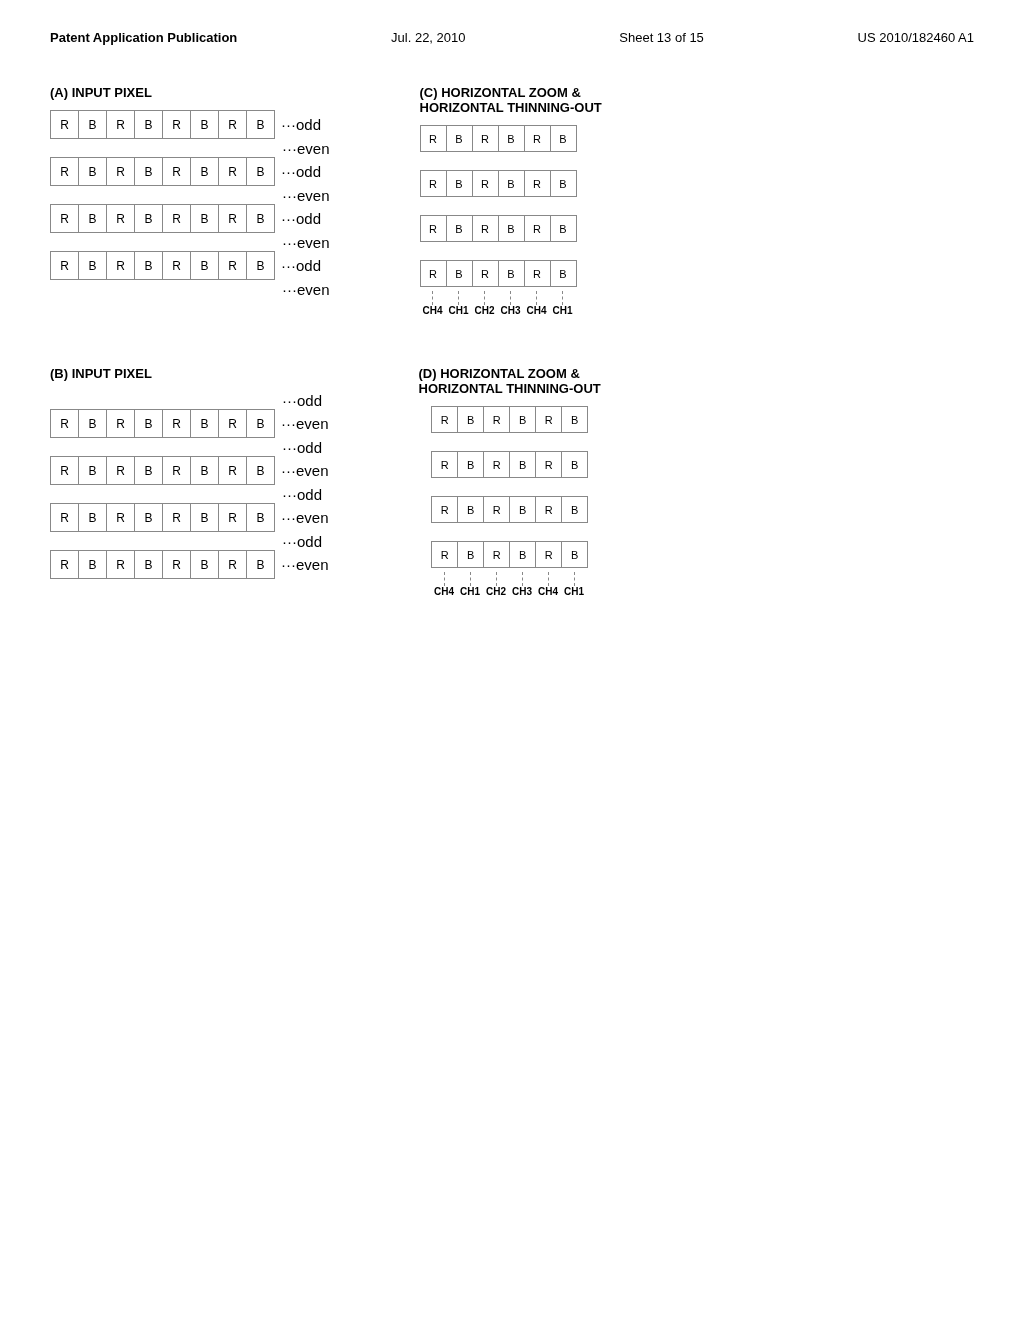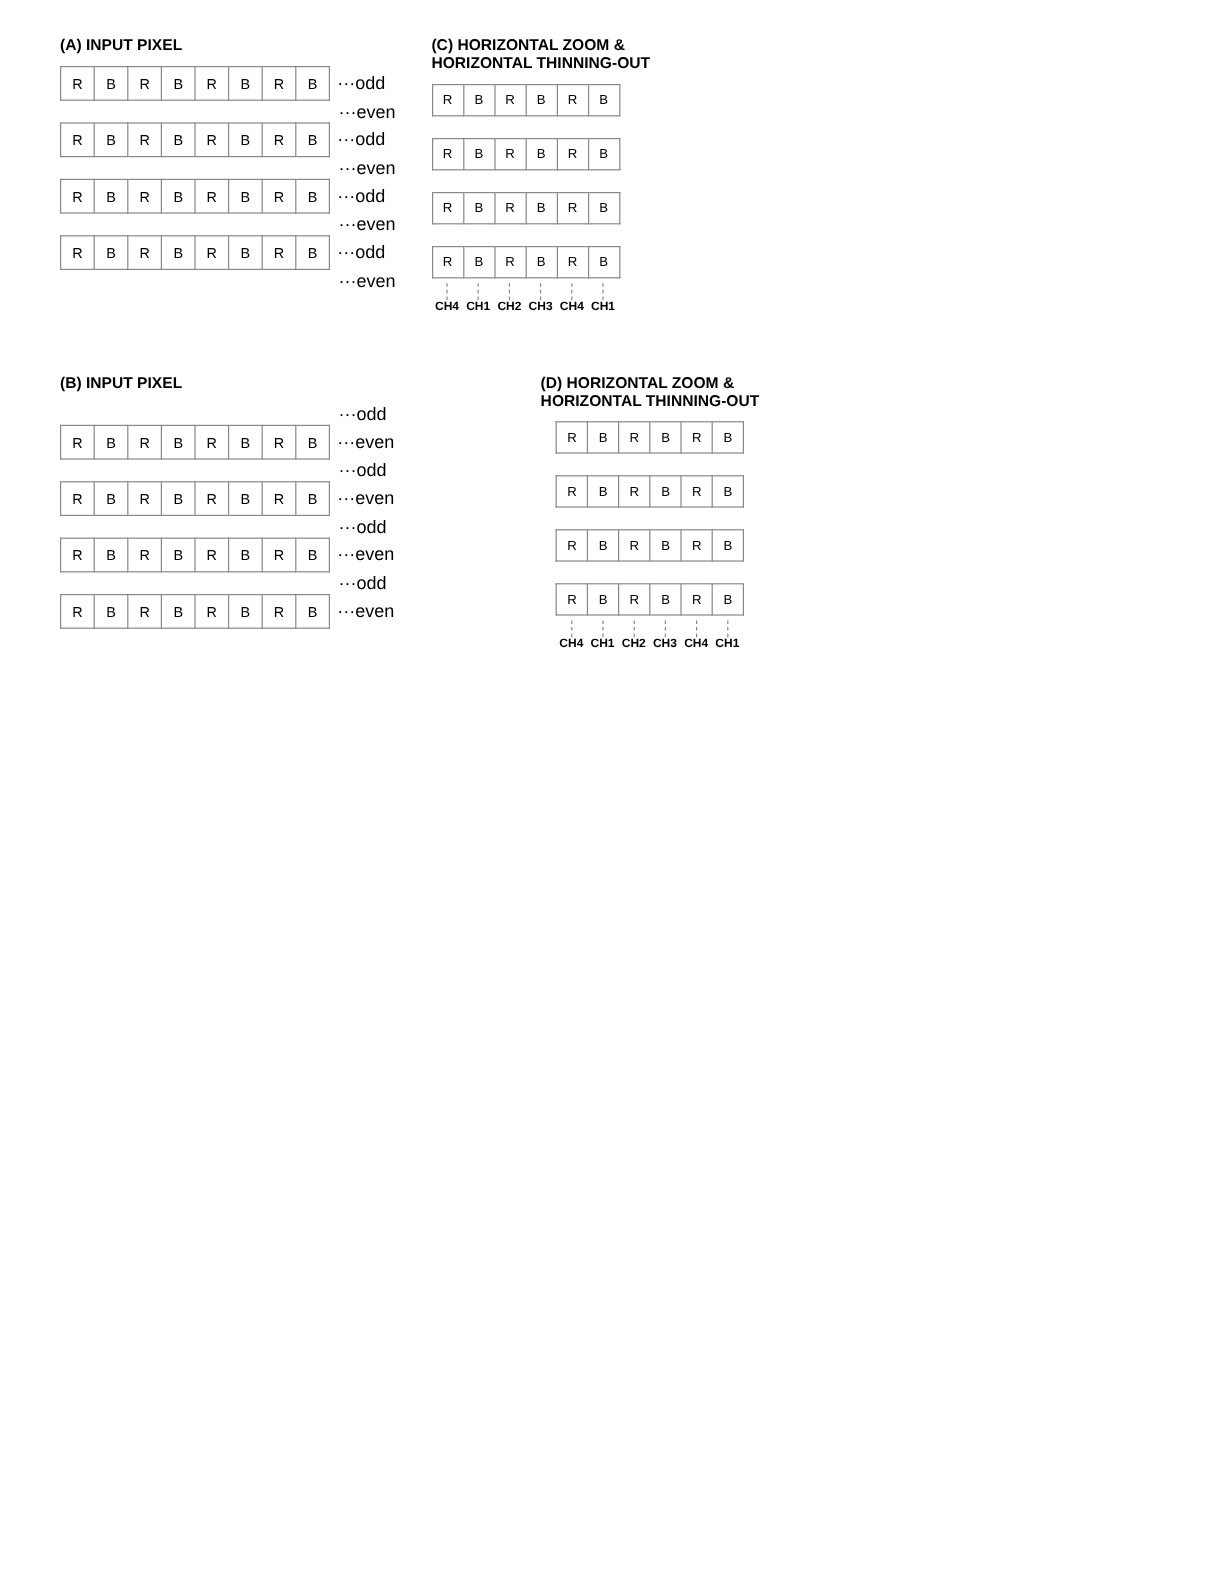--- a/index.html
+++ b/index.html
@@ -27,20 +27,21 @@
     .header-center { }
     .header-right { }
     .fig-title {
       font-size: 22px;
       font-weight: bold;
       margin-bottom: 30px;
       margin-left: 20px;
     }
     .diagrams-row {
       display: flex;
+      gap: 60px;
       margin-bottom: 50px;
       align-items: flex-start;
     }
     .diagram-section {
       display: flex;
       flex-direction: column;
     }
     .section-label {
       font-size: 13px;
       font-weight: bold;
@@ -98,29 +99,35 @@
       width: 26px;
     }
     .right-section-label {
       font-size: 13px;
       font-weight: bold;
       margin-bottom: 10px;
       max-width: 220px;
     }
     .bottom-diagrams-row {
       display: flex;
-      gap: 92px;
+      gap: 60px;
       align-items: flex-start;
     }
   </style>
 </head>
 <body>
 
 <div class="page">
 
+  <div class="header">
+    <span class="header-left">Patent Application Publication</span>
+    <span class="header-center">Jul. 22, 2010</span>
+    <span class="header-sheet">Sheet 13 of 15</span>
+    <span class="header-right">US 2010/182460 A1</span>
+  </div>
 
 
   <div class="diagrams-row">
 
     <div class="diagram-section">
       <div class="section-label">(A) INPUT PIXEL</div>
       <div class="grid-wrapper">
 
         <div class="grid-row-container">
           <table class="pixel-grid">

